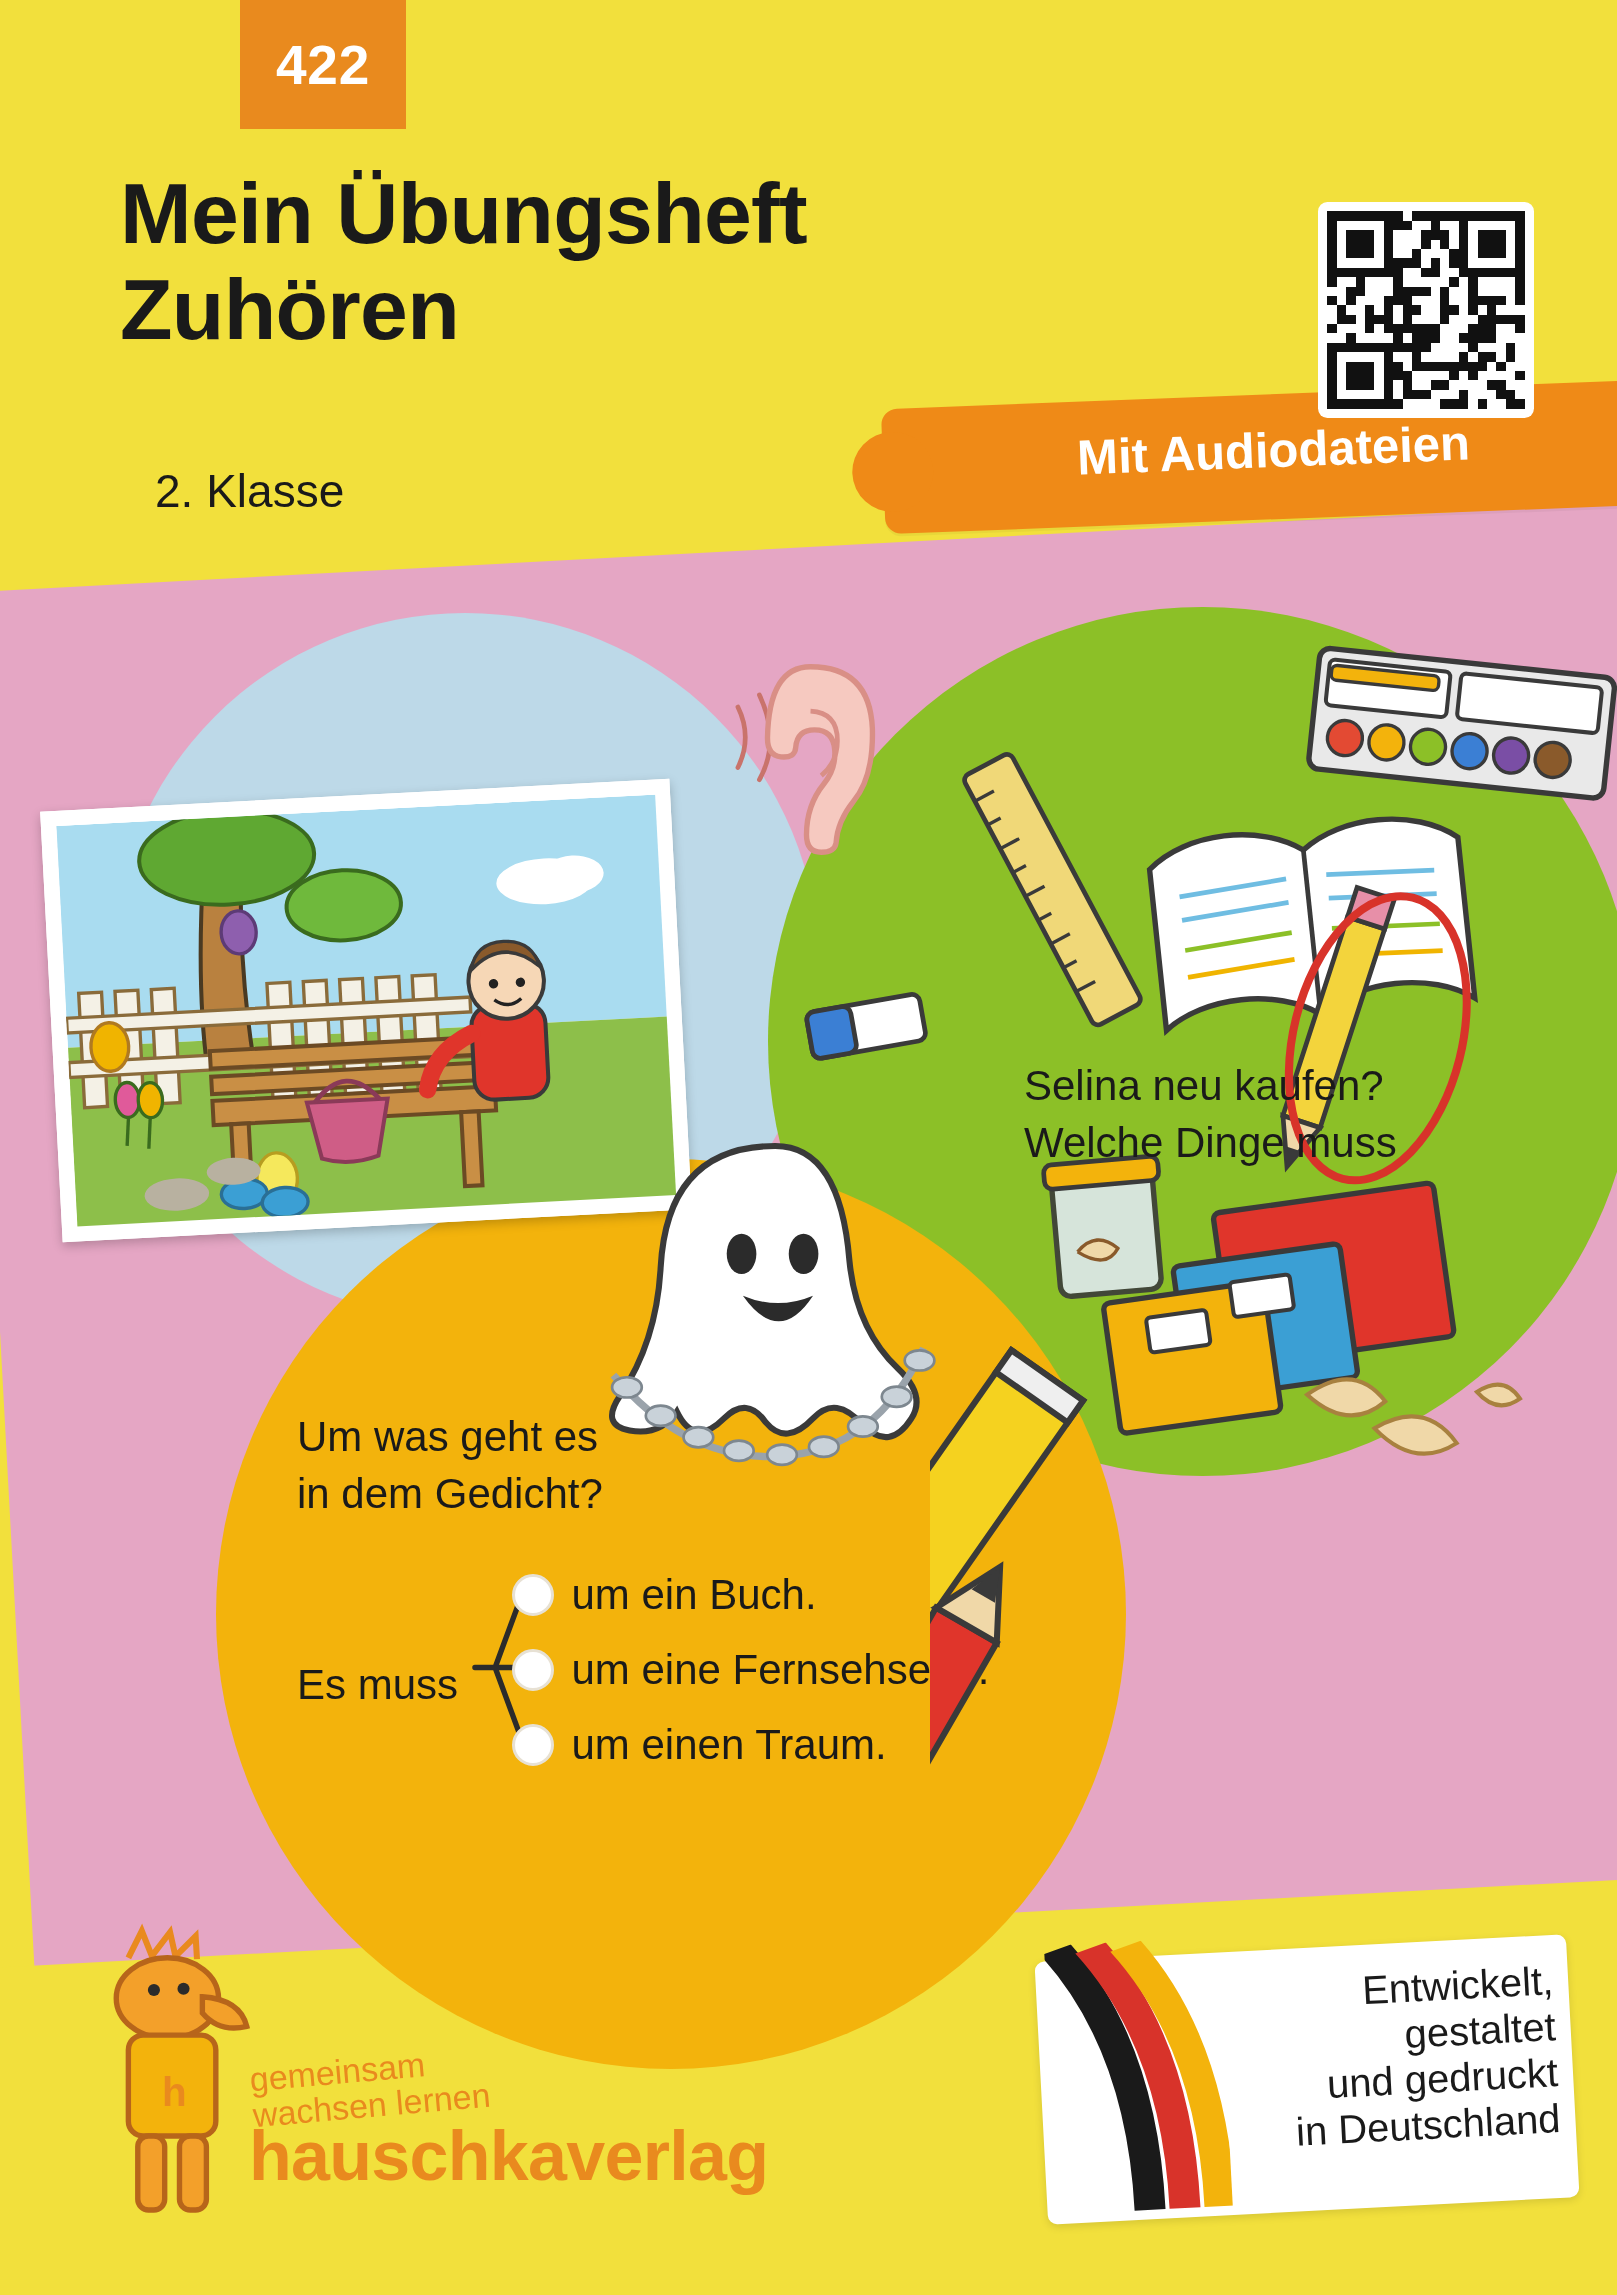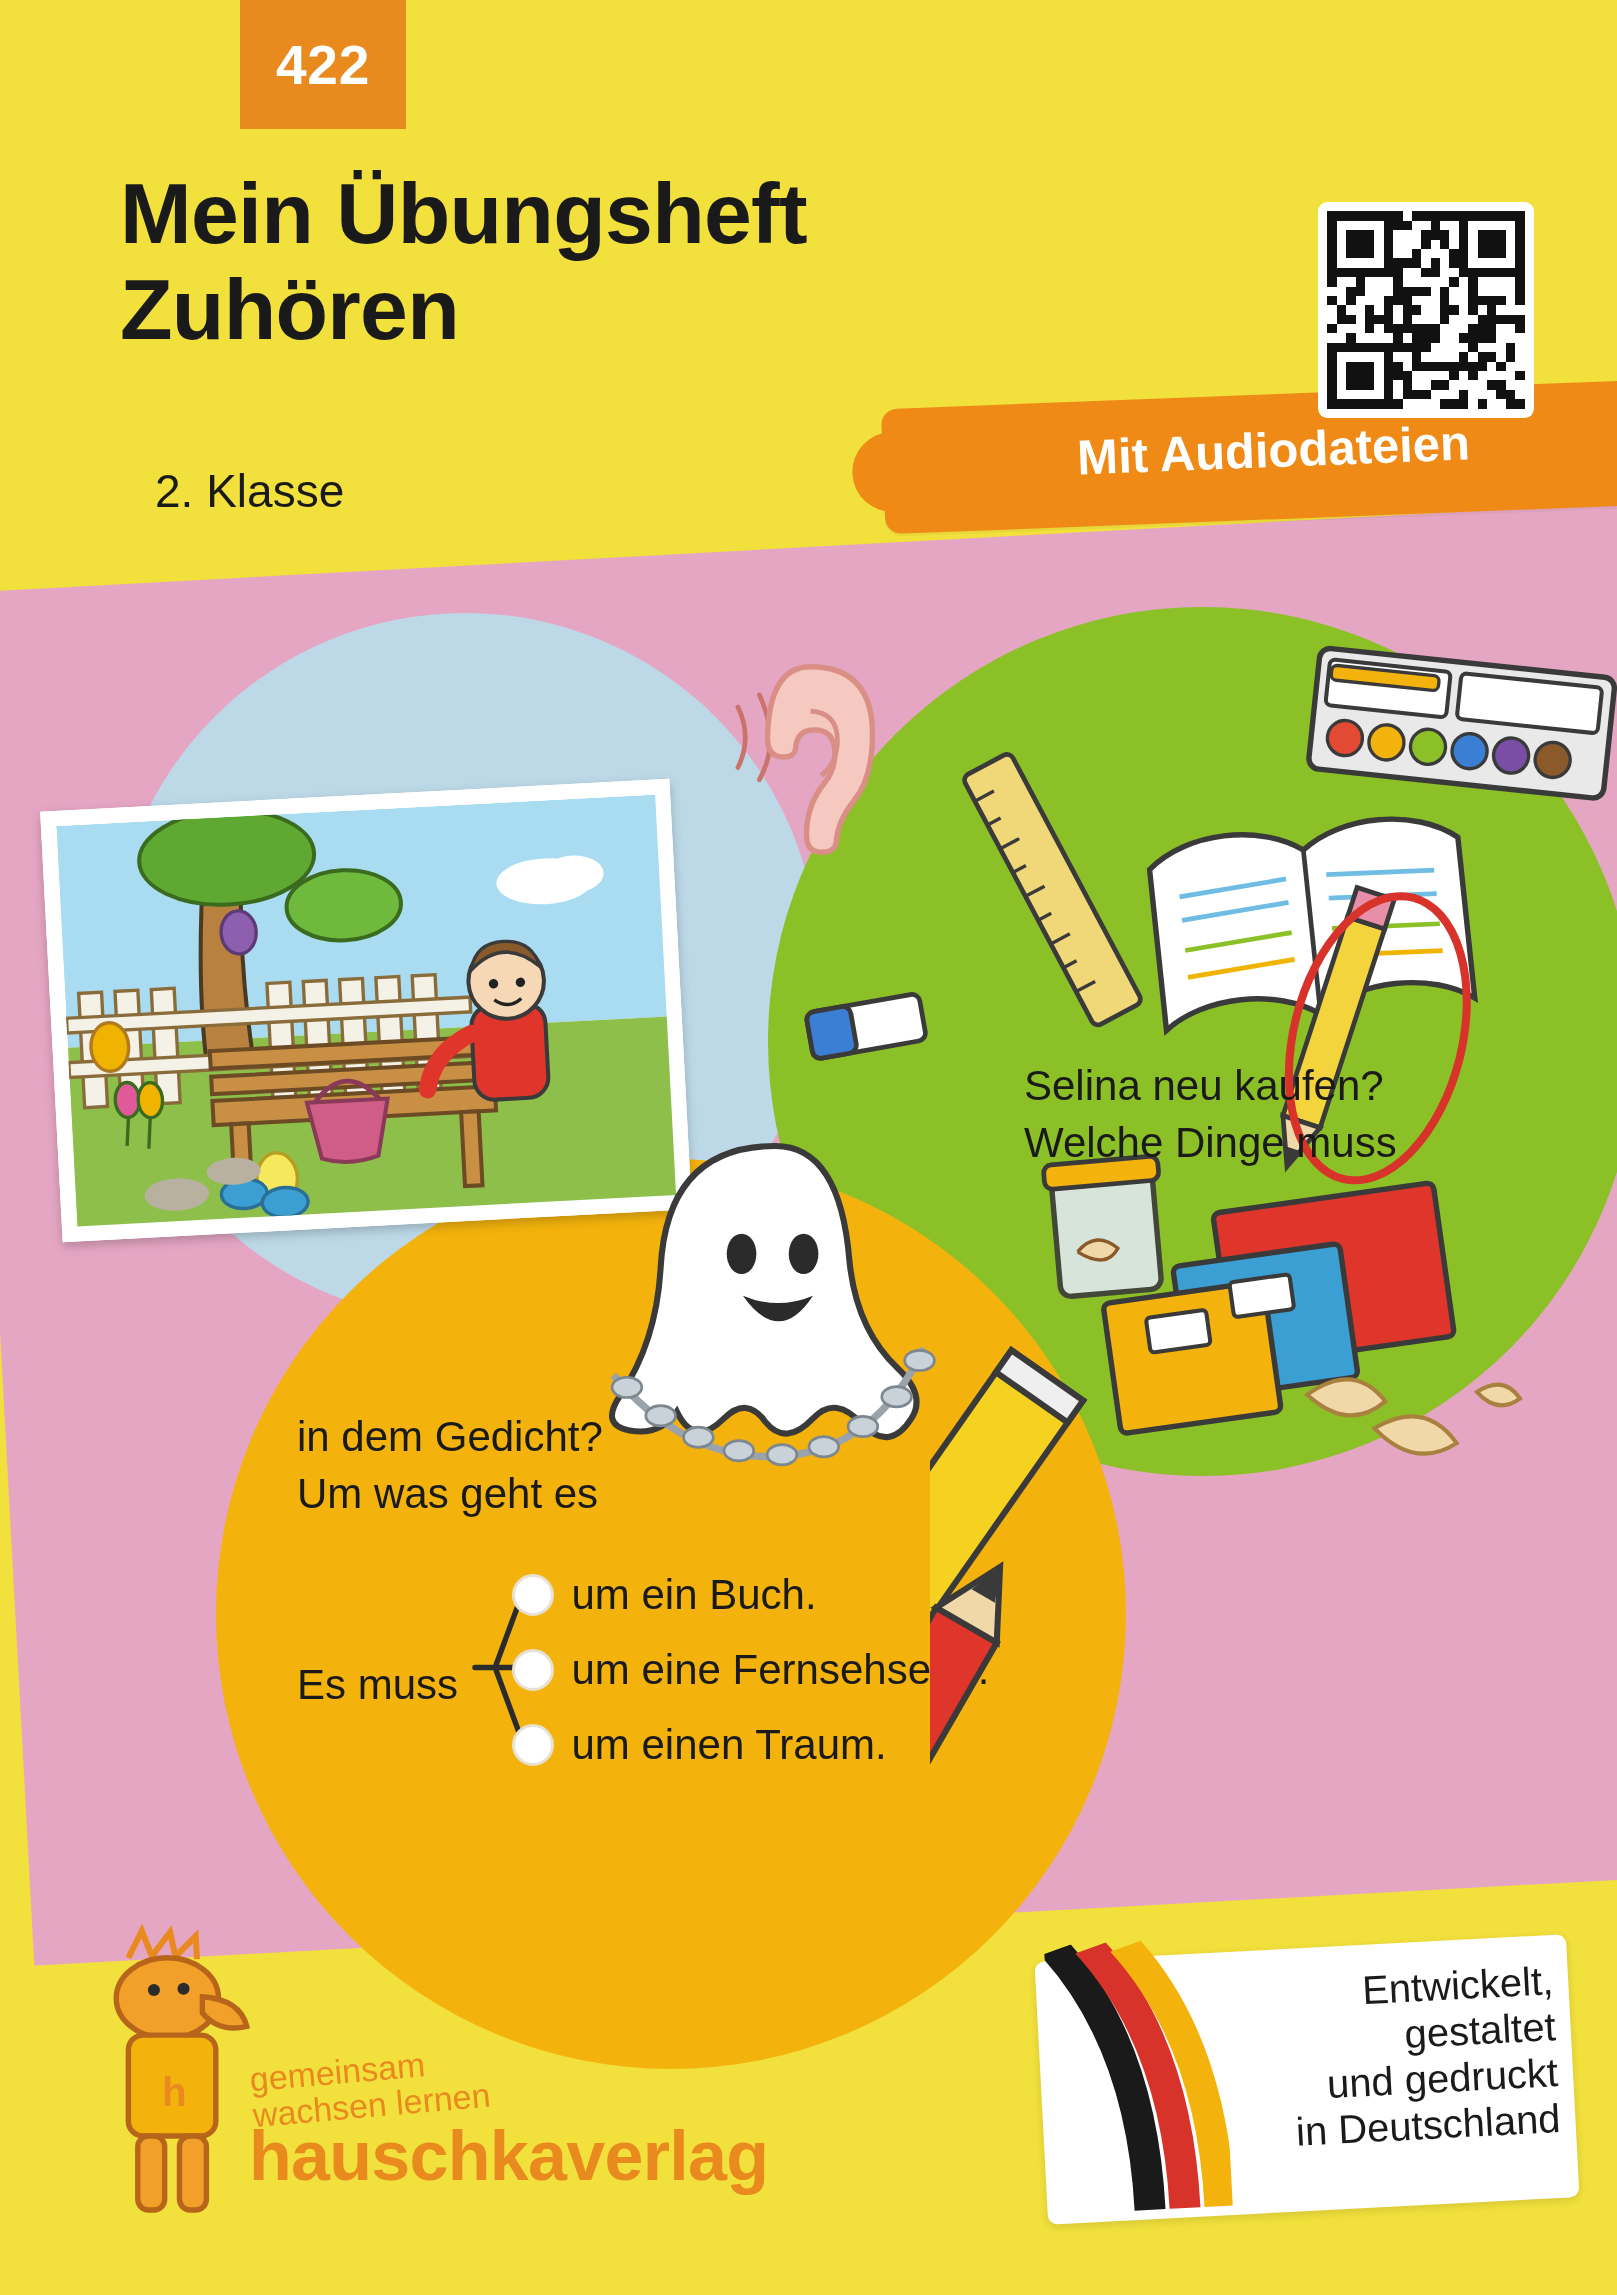--- a/index.html
+++ b/index.html
@@ -930,22 +930,22 @@
   </div>
 
   <div class="bubble-text t-selina">
     <div>Selina neu kaufen?</div>
     <div>Welche Dinge muss</div>
   </div>
 
   <div class="circle-yellow"></div>
 
   <div class="bubble-text t-gedicht">
+    <div>Um was geht es</div>
     <div>in dem Gedicht?</div>
-    <div>Um was geht es</div>
   </div>
 
   <div class="es-geht">Es muss</div>
 
   <svg class="brace" width="61" height="195" viewBox="0 0 90 290">
     <path d="M4,145 L34,145 M34,145 L80,20 M34,145 L80,145 M34,145 L80,270" fill="none" stroke="#2b2b2b" stroke-width="8" stroke-linecap="round"></path>
   </svg>
 
   <div class="answers">
     <div class="answer-row">

